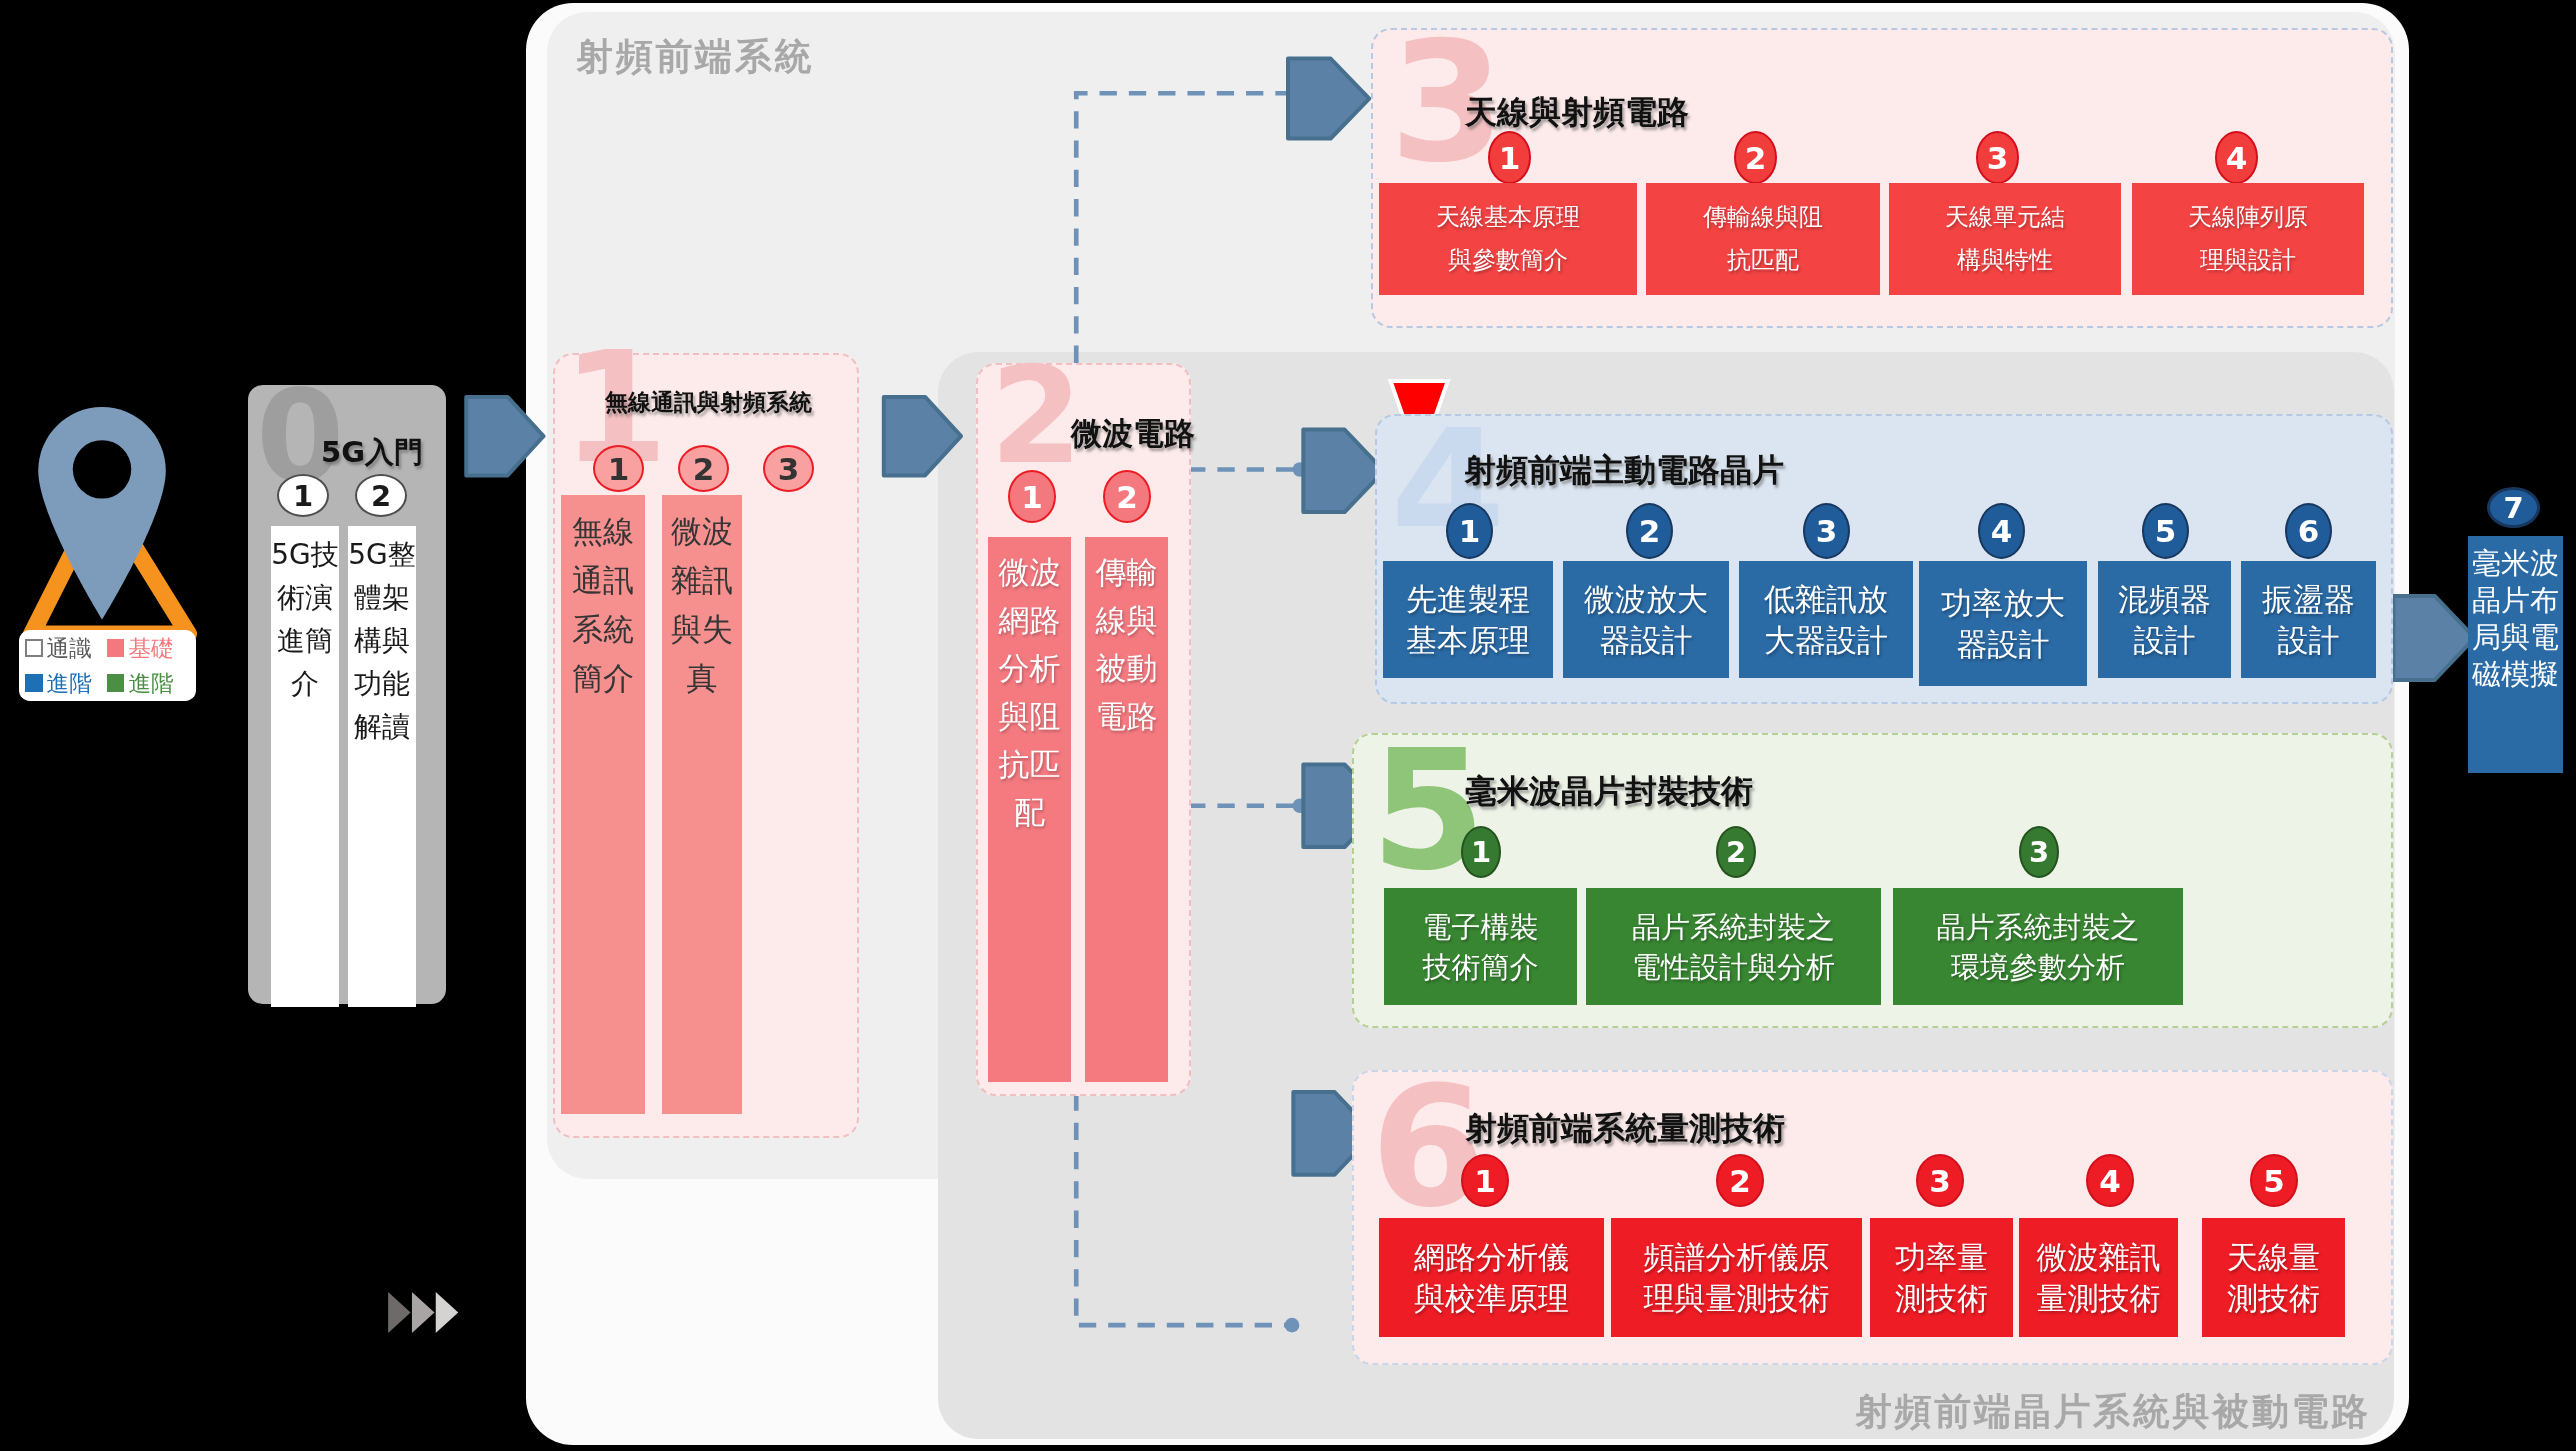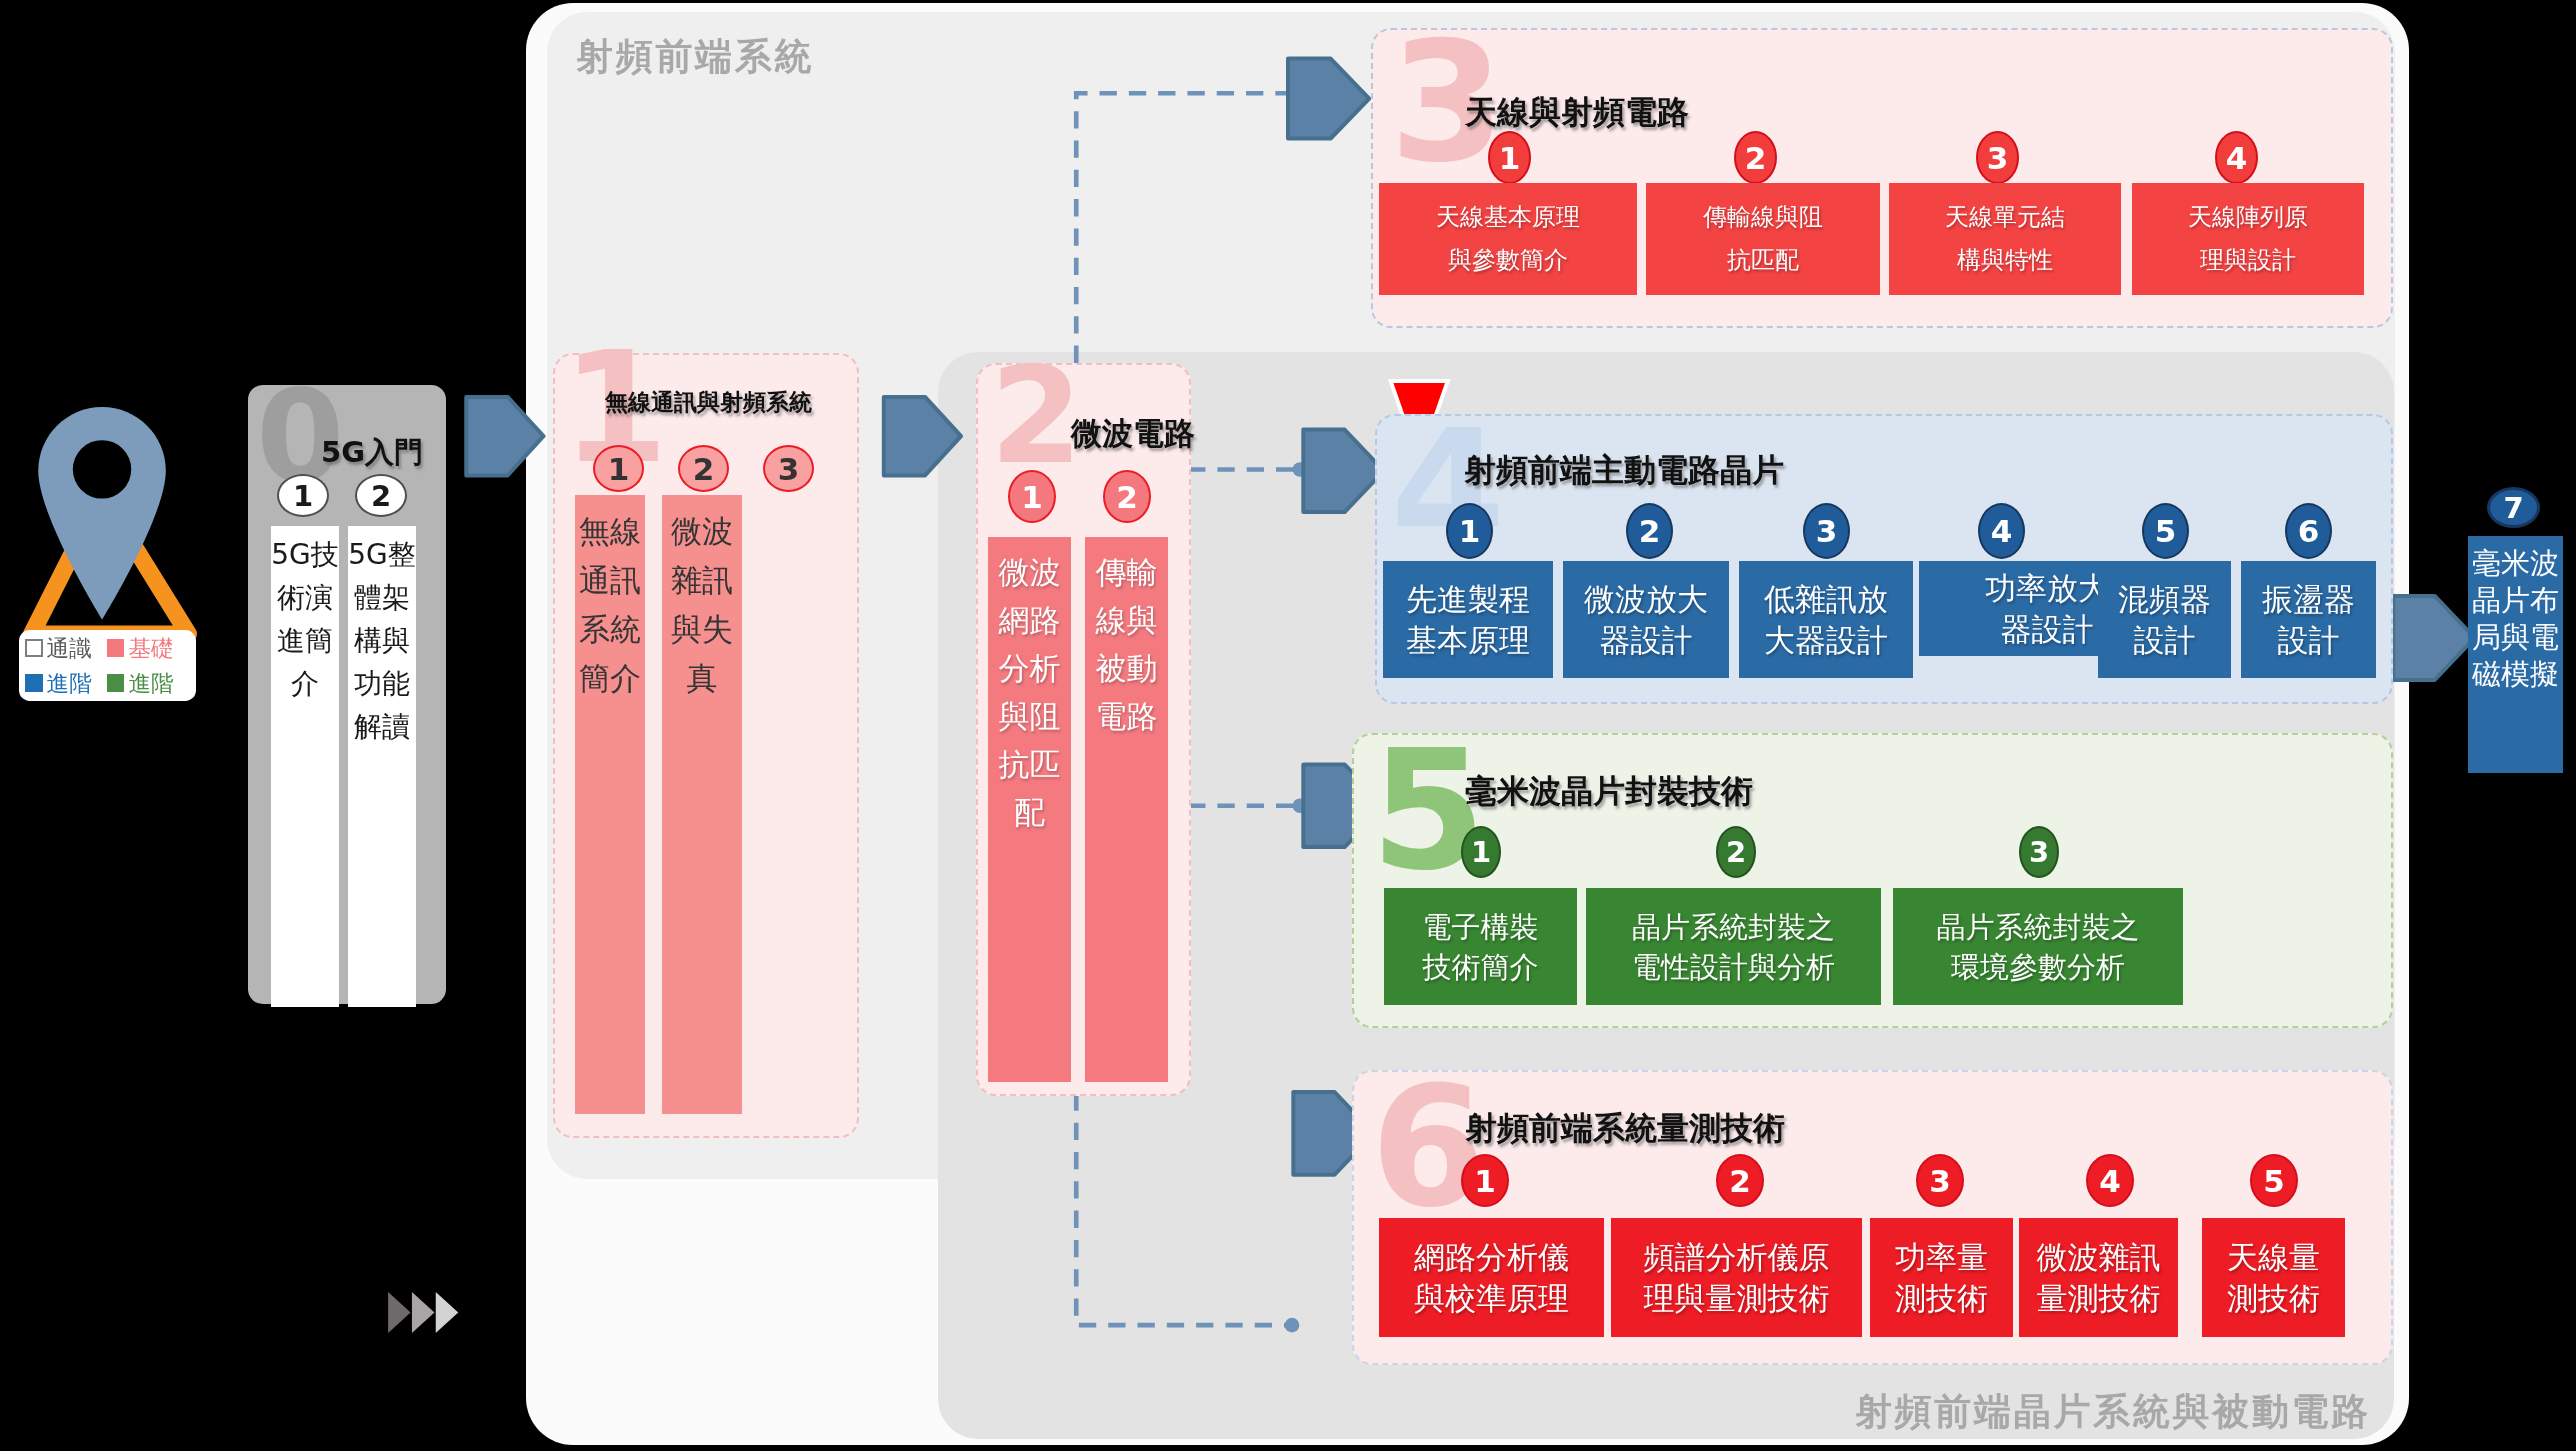--- a/index.html
+++ b/index.html
@@ -147,21 +147,21 @@
     <div class="abs vcol" style="left:23px;top:141px;width:68px;height:474px;padding-top:6.7px;">5G技術演進簡介</div>
     <div class="abs vcol" style="left:100px;top:141px;width:68px;height:474px;padding-top:6.7px;">5G整體架構與功能解讀</div>
   </div>
 
   <div class="abs shell pinkshell" id="m1">
     <div class="abs watermark" style="left:6.7px;top:-23px;font-size:153px;">1</div>
     <div class="abs mtitle" style="left:50px;top:32px;font-size:23px;">無線通訊與射頻系統</div>
     <div class="abs circ" style="left:38px;top:90px;width:51px;height:47px;">1</div>
     <div class="abs circ" style="left:123px;top:90px;width:51px;height:47px;">2</div>
     <div class="abs circ" style="left:208px;top:90px;width:51px;height:47px;">3</div>
-    <div class="abs vcol" style="left:20px;top:140px;width:70px;height:607px;padding-top:12px;">無線通訊系統簡介</div>
+    <div class="abs vcol" style="left:6px;top:140px;width:84px;height:607px;padding-top:12px;">無線通訊系統簡介</div>
     <div class="abs vcol" style="left:107px;top:140px;width:80px;height:607px;padding-top:12px;">微波雜訊與失真</div>
   </div>
 
   <div class="abs shell pinkshell" id="m2">
     <div class="abs watermark" style="left:12px;top:-14.7px;font-size:133px;">2</div>
     <div class="abs mtitle" style="left:93px;top:48px;font-size:31px;">微波電路</div>
     <div class="abs circ" style="left:30px;top:105px;width:48px;height:53px;">1</div>
     <div class="abs circ" style="left:125px;top:105px;width:48px;height:53px;">2</div>
     <div class="abs vcol" style="left:10px;top:172px;width:83px;height:534px;padding-top:10.7px;">微波網路分析與阻抗匹配</div>
     <div class="abs vcol" style="left:107px;top:172px;width:83px;height:534px;padding-top:10.7px;">傳輸線與被動電路</div>
@@ -192,21 +192,21 @@
     <div class="abs circ" style="left:426px;top:87px;width:47px;height:56px;">3</div>
     <div class="abs circ" style="left:601px;top:87px;width:47px;height:56px;">4</div>
     <div class="abs circ" style="left:765px;top:87px;width:47px;height:56px;">5</div>
     <div class="abs circ" style="left:908px;top:87px;width:47px;height:56px;">6</div>
     <div class="abs ibox lines" style="left:6px;top:145px;width:170px;height:117px;">先進製程
 基本原理</div>
     <div class="abs ibox lines" style="left:186px;top:145px;width:166px;height:117px;">微波放大
 器設計</div>
     <div class="abs ibox lines" style="left:362px;top:145px;width:174px;height:117px;">低雜訊放
 大器設計</div>
-    <div class="abs ibox lines" style="left:542px;top:145px;width:168px;height:95px;padding-left:44px;">功率放大
+    <div class="abs ibox lines" style="left:542px;top:145px;width:168px;height:125px;">功率放大
 器設計</div>
     <div class="abs ibox lines" style="left:721px;top:145px;width:133px;height:117px;">混頻器
 設計</div>
     <div class="abs ibox lines" style="left:864px;top:145px;width:135px;height:117px;">振盪器
 設計</div>
   </div>
 
   <div class="abs shell" id="m5">
     <div class="abs watermark" style="left:16.6px;top:-6.7px;font-size:166px;">5</div>
     <div class="abs mtitle" style="left:111px;top:35px;font-size:32px;">毫米波晶片封裝技術</div>

